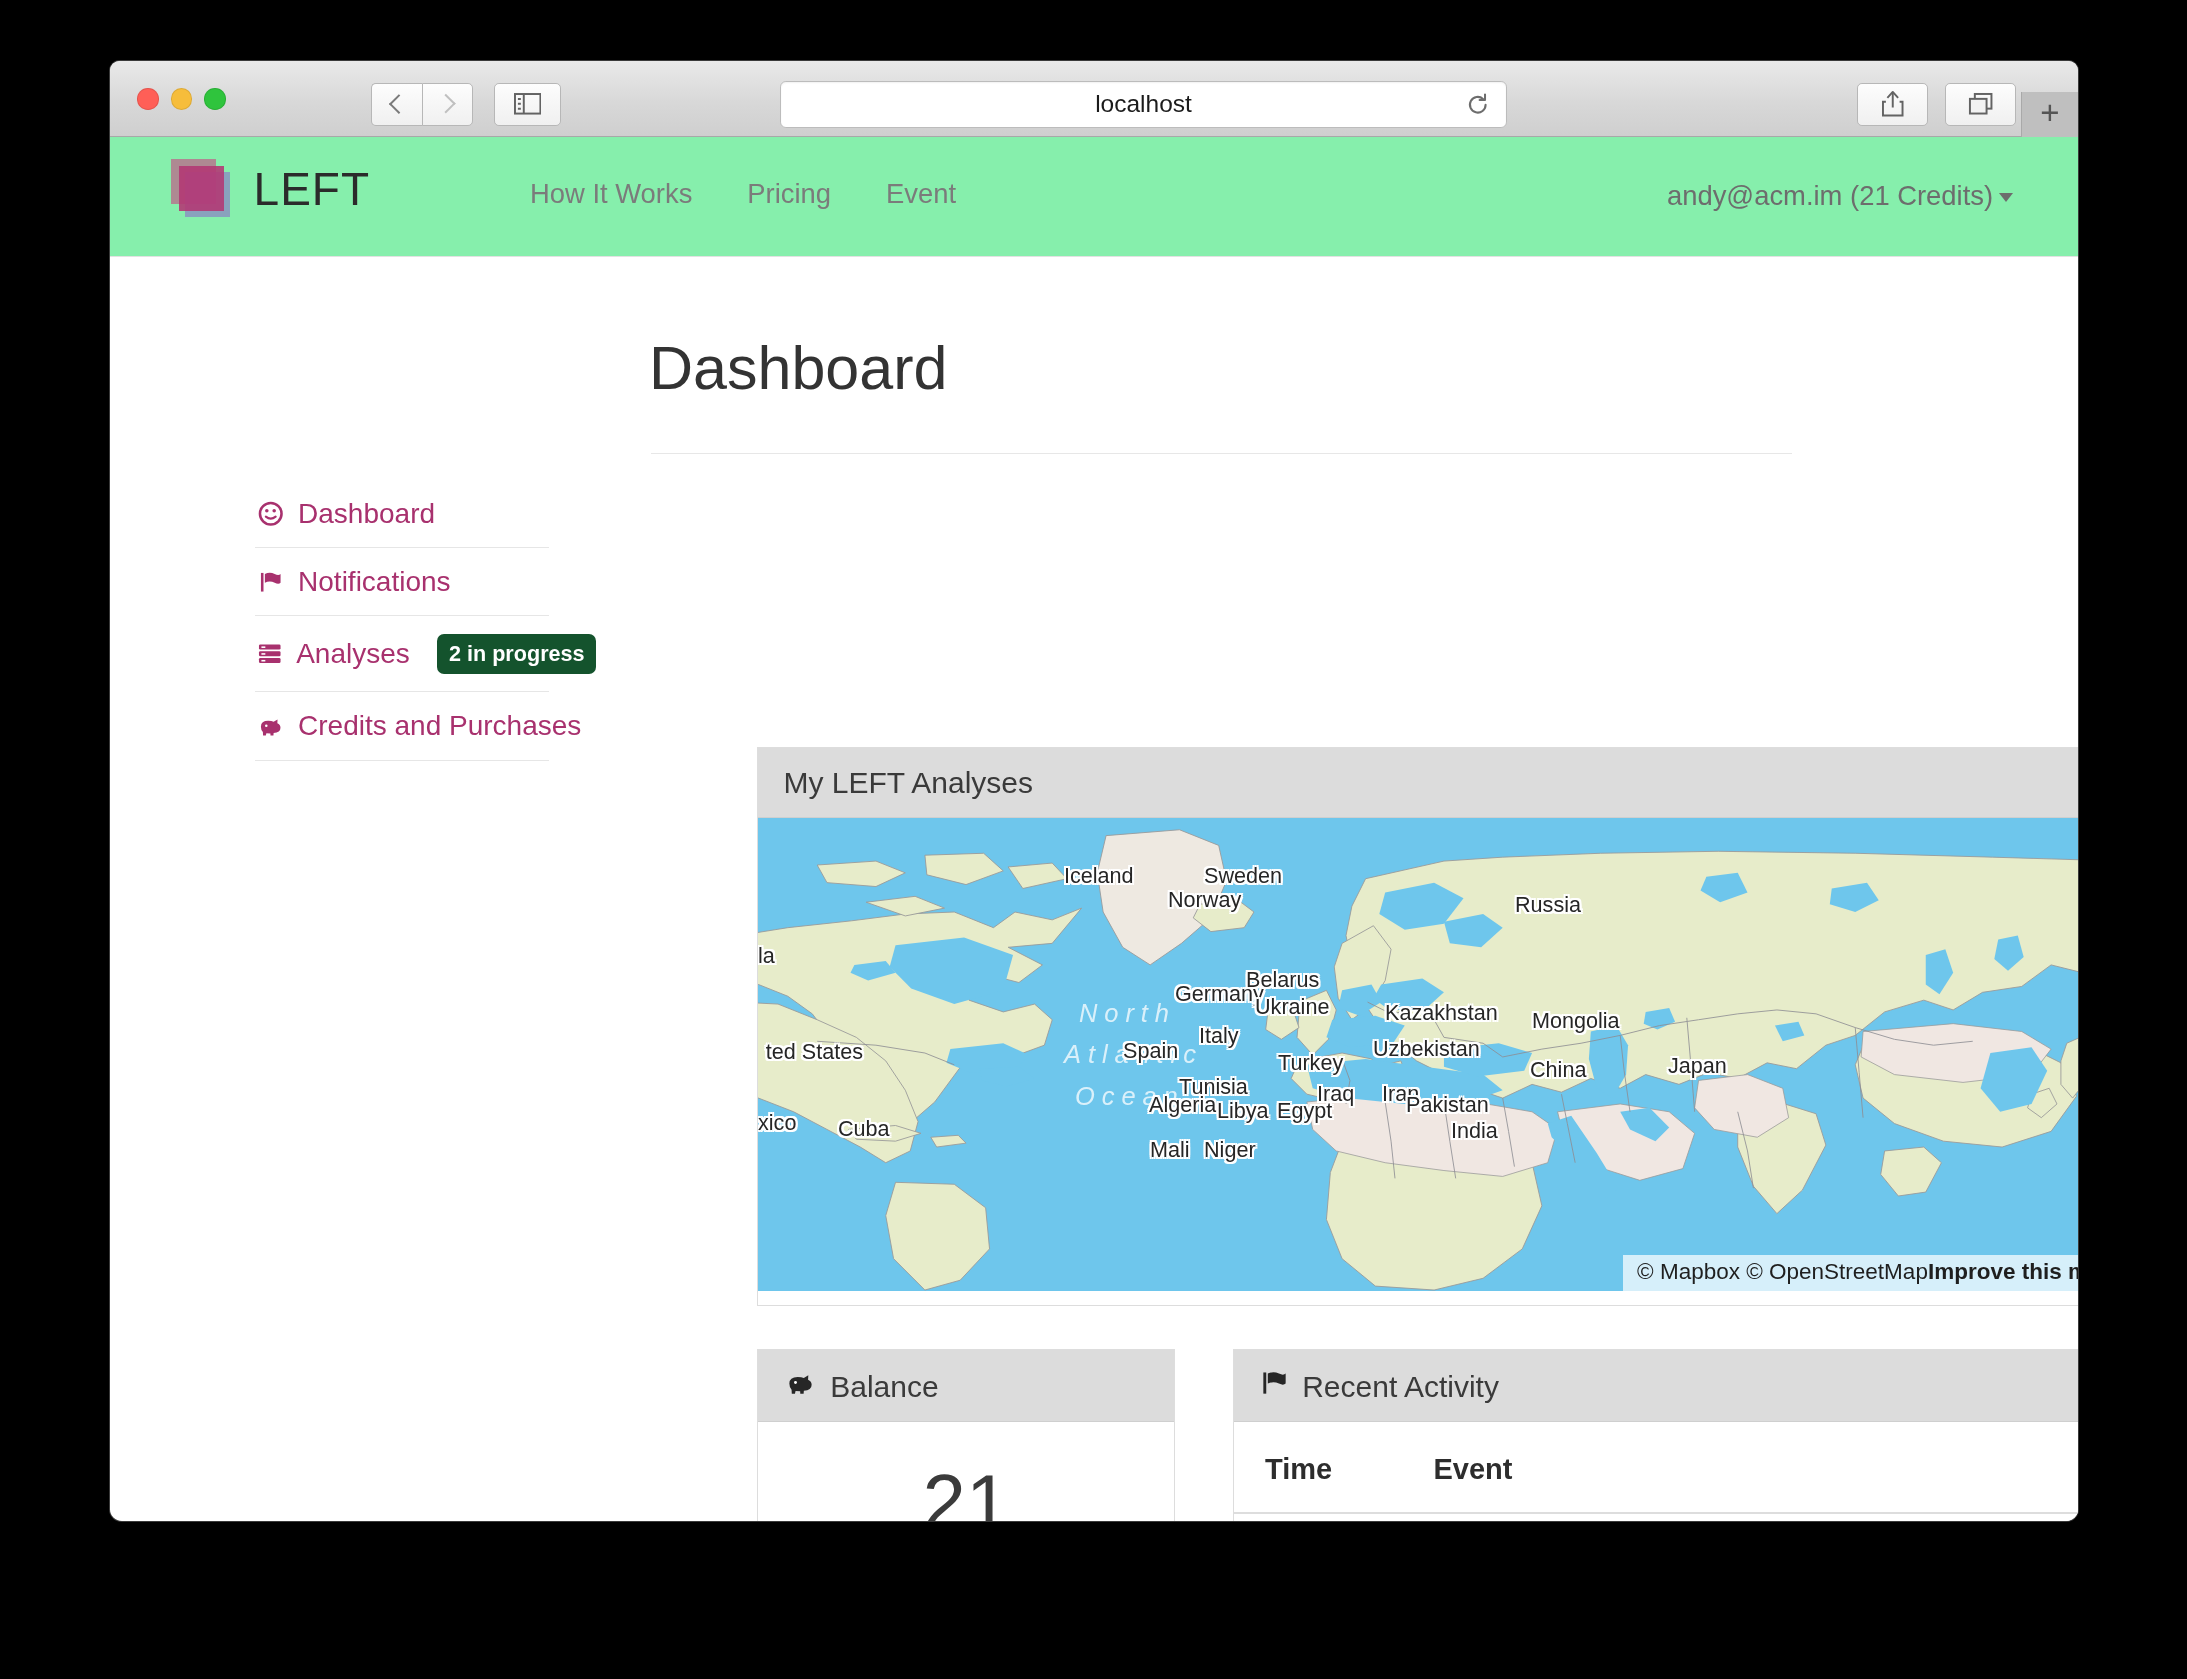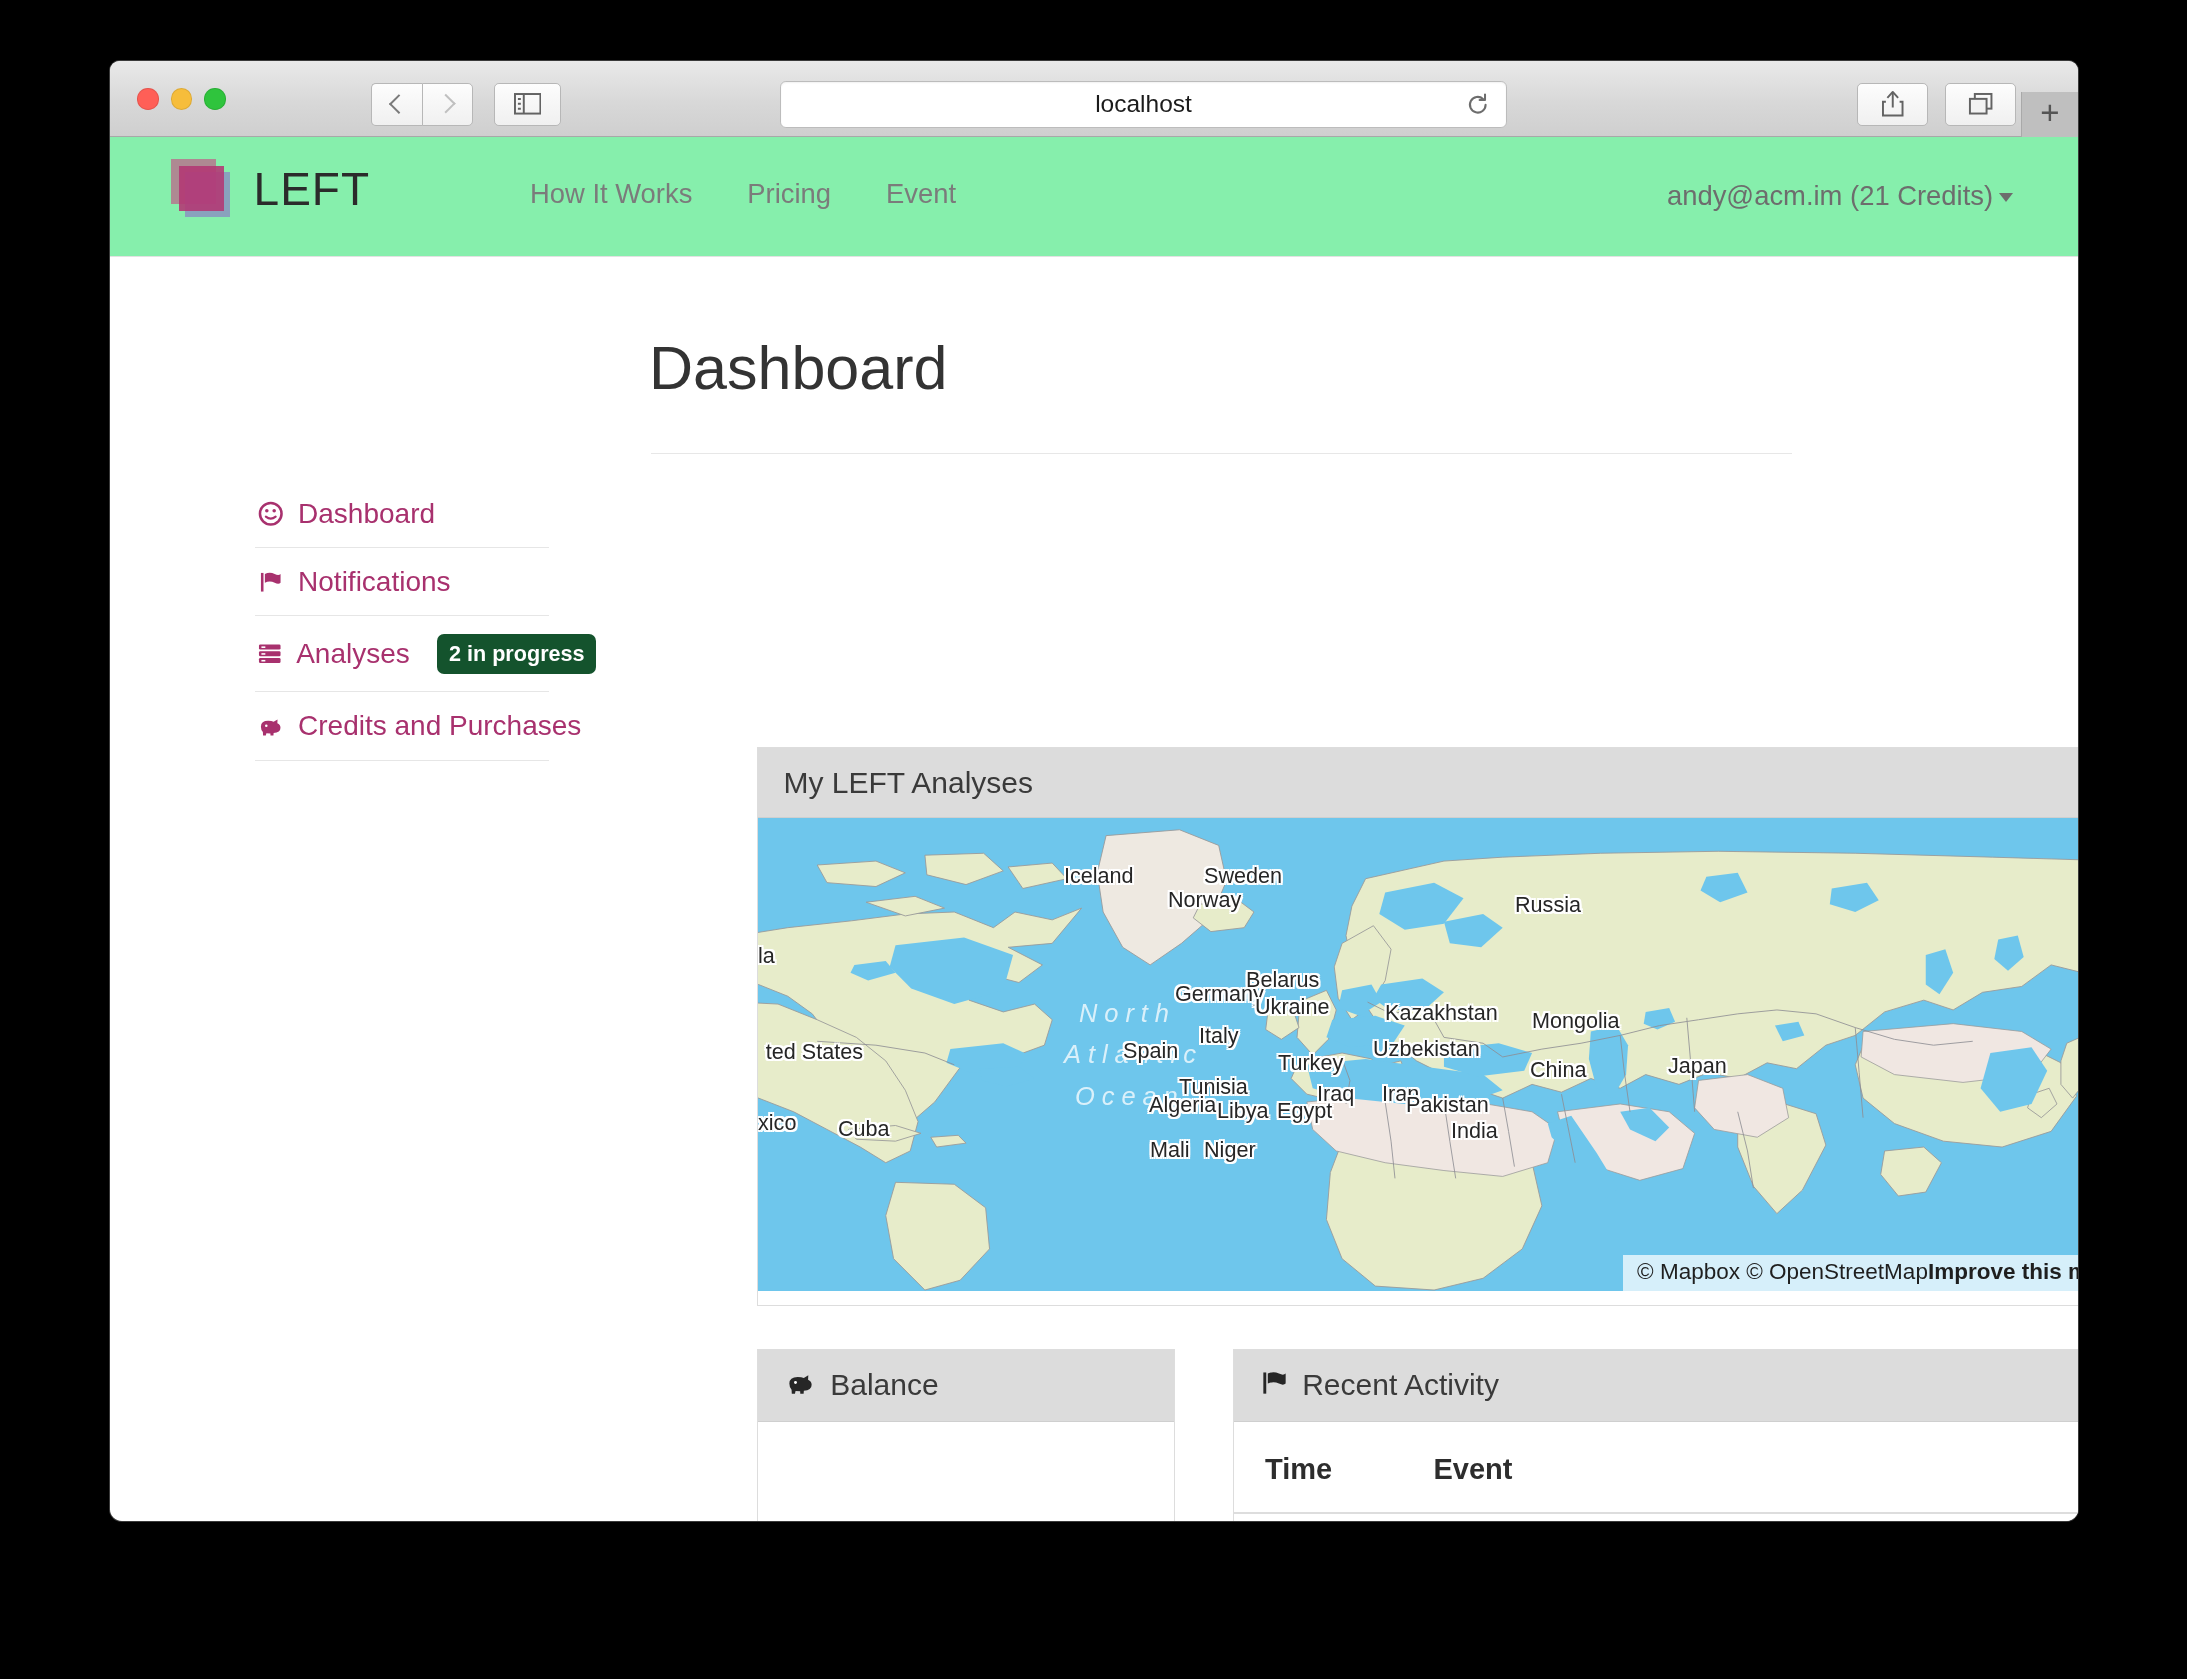--- a/index.html
+++ b/index.html
@@ -129,21 +129,21 @@
     font-size: 21.6px; font-weight: bold;
     padding: 6.9px 11.8px; border-radius: 7px;
     margin-left: 13.7px; white-space: nowrap;
   }
 
   
   .panel { position: absolute; border: 1px solid #dddddd; background: #ffffff; }
   .panel-head {
     background: #dcdcdc; border-bottom: 1px solid #cfcfcf;
     padding: 17.6px 25.5px; font-size: 30px; color: #3a3a3a;
-    display: flex; align-items: flex-start; gap: 13.7px;
+    display: flex; align-items: flex-end; gap: 13.7px;
   }
 
   #analyses-panel { left: 647px; top: 490px; width: 1368px; height: 559px; }
   #map { position: relative; width: 100%; height: 473px; overflow: hidden; background: #6ec6ec; }
   #map svg { position: absolute; left: 0; top: 0; }
   .map-label {
     position: absolute; font-size: 21.6px; color: #262626;
     font-family: "Liberation Sans", sans-serif;
     text-shadow: -2px 0 #fff, 2px 0 #fff, 0 -2px #fff, 0 2px #fff,
                  -2px -2px #fff, 2px 2px #fff, -2px 2px #fff, 2px -2px #fff;
@@ -466,20 +466,24 @@
     <div class="panel" id="balance-panel">
       <div class="panel-head">
         <span>
           <svg width="33" height="29" viewBox="0 0 28 26">
             <path d="M4 14 Q4 8 11.5 8 Q15 8 17 9 L21 6.5 L20.8 10.5 Q24 12 24 15 Q24 20 17 20.5 L16.8 23 L13.8 23 L13.7 20.8 L9.6 20.6 L9 23 L6.2 23 L6 19.5 Q4 17.5 4 14 Z" fill="#262626"></path>
             <circle cx="9.5" cy="13" r="1.3" fill="#ffffff"></circle>
           </svg>
         </span>
         <span>Balance</span>
       </div>
+      <div id="balance-body">
+        <div id="balance-value">21</div>
+
+      </div>
     </div>
 
     <div class="panel" id="activity-panel">
       <div class="panel-head">
         <span>
           <svg width="29" height="29" viewBox="0 0 26 26">
             <rect x="3" y="4" width="2.6" height="19" fill="#262626"></rect>
             <path d="M7 5 Q12 2.5 17 5 Q21 7 23 5 L23 14 Q21 16 17 14 Q12 11.5 7 14 Z" fill="#262626"></path>
           </svg>
         </span>

